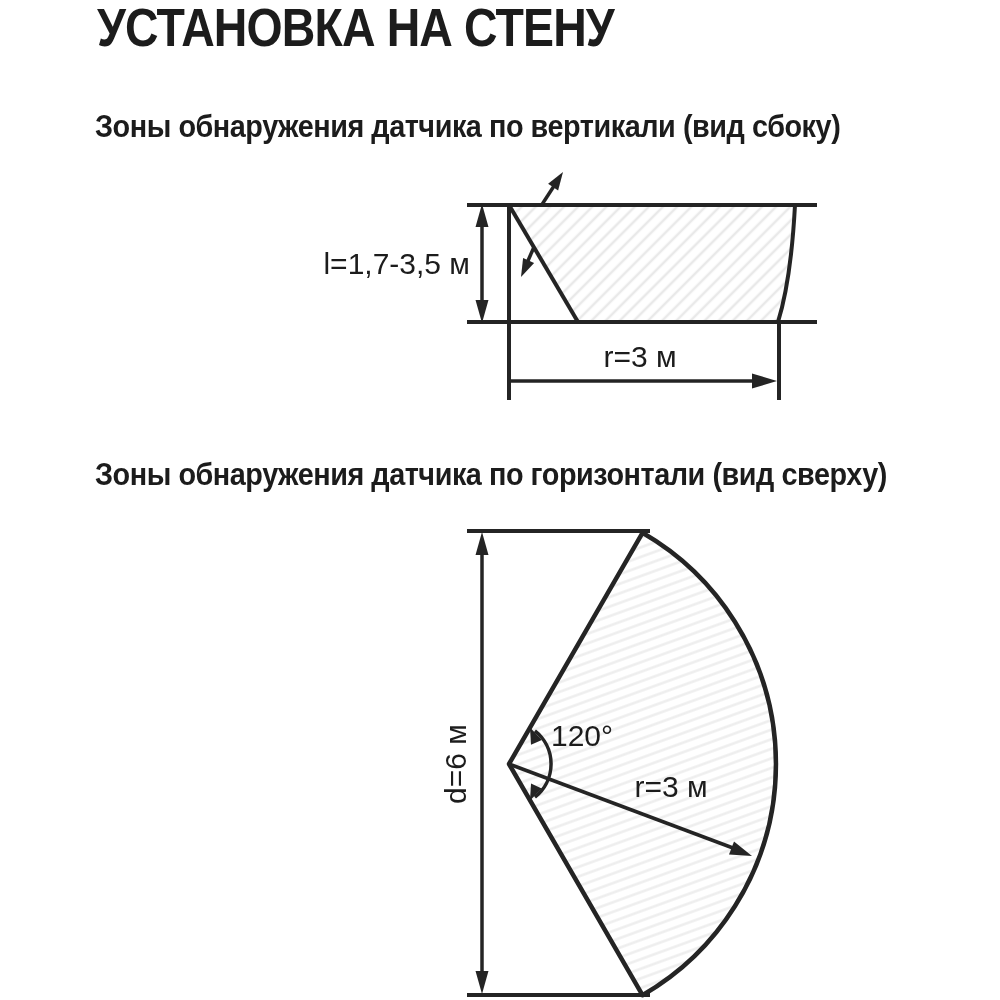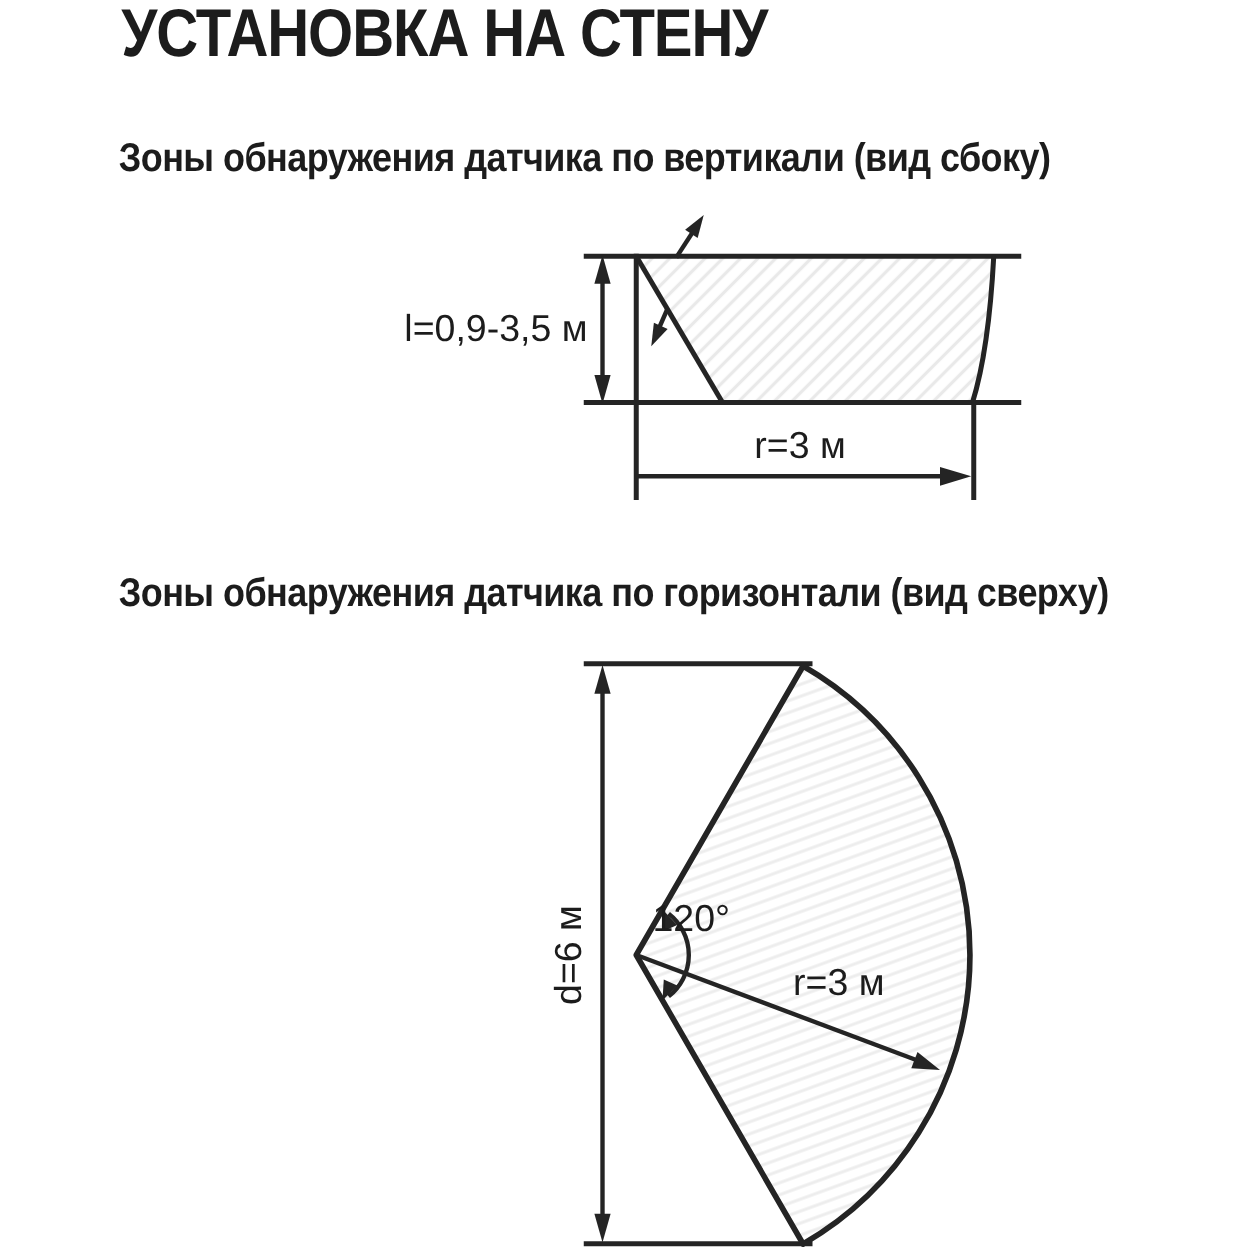--- a/index.html
+++ b/index.html
@@ -105,23 +105,23 @@
       <line x1="509" y1="764" x2="733" y2="848" stroke="#242424" stroke-width="3.5"></line>
       <polygon points="752,856 729,854.6 734,841.6" fill="#242424"></polygon>
     </g>
   </g>
 </svg>
 
 <h1 class="abs title" style="left:97px;top:-4px;margin:0;">УСТАНОВКА НА СТЕНУ</h1>
 
 <div class="abs subtitle" style="left:95px;top:108px;">Зоны обнаружения датчика по вертикали (вид сбоку)</div>
 
-<div class="abs dim-label" style="left:290px;top:247px;width:180px;text-align:right;">l=0,9-3,5 м</div>
+<div class="abs dim-label" style="left:290px;top:247px;width:180px;text-align:right;">l=1,7-3,5 м</div>
 
 <div class="abs dim-label" style="left:575px;top:340px;width:130px;text-align:center;">r=3 м</div>
 
 <div class="abs subtitle" style="left:95px;top:456px;">Зоны обнаружения датчика по горизонтали (вид сверху)</div>
 
 <div class="abs dim-label rot90" style="left:386px;top:747px;width:140px;text-align:center;">d=6 м</div>
 
-<div class="abs dim-label" style="left:522px;top:719px;width:120px;">120°</div>
+<div class="abs dim-label" style="left:522px;top:719px;width:120px;text-align:center;">120°</div>
 
 <div class="abs dim-label" style="left:606px;top:770px;width:130px;text-align:center;">r=3 м</div>
 
 </body></html>

